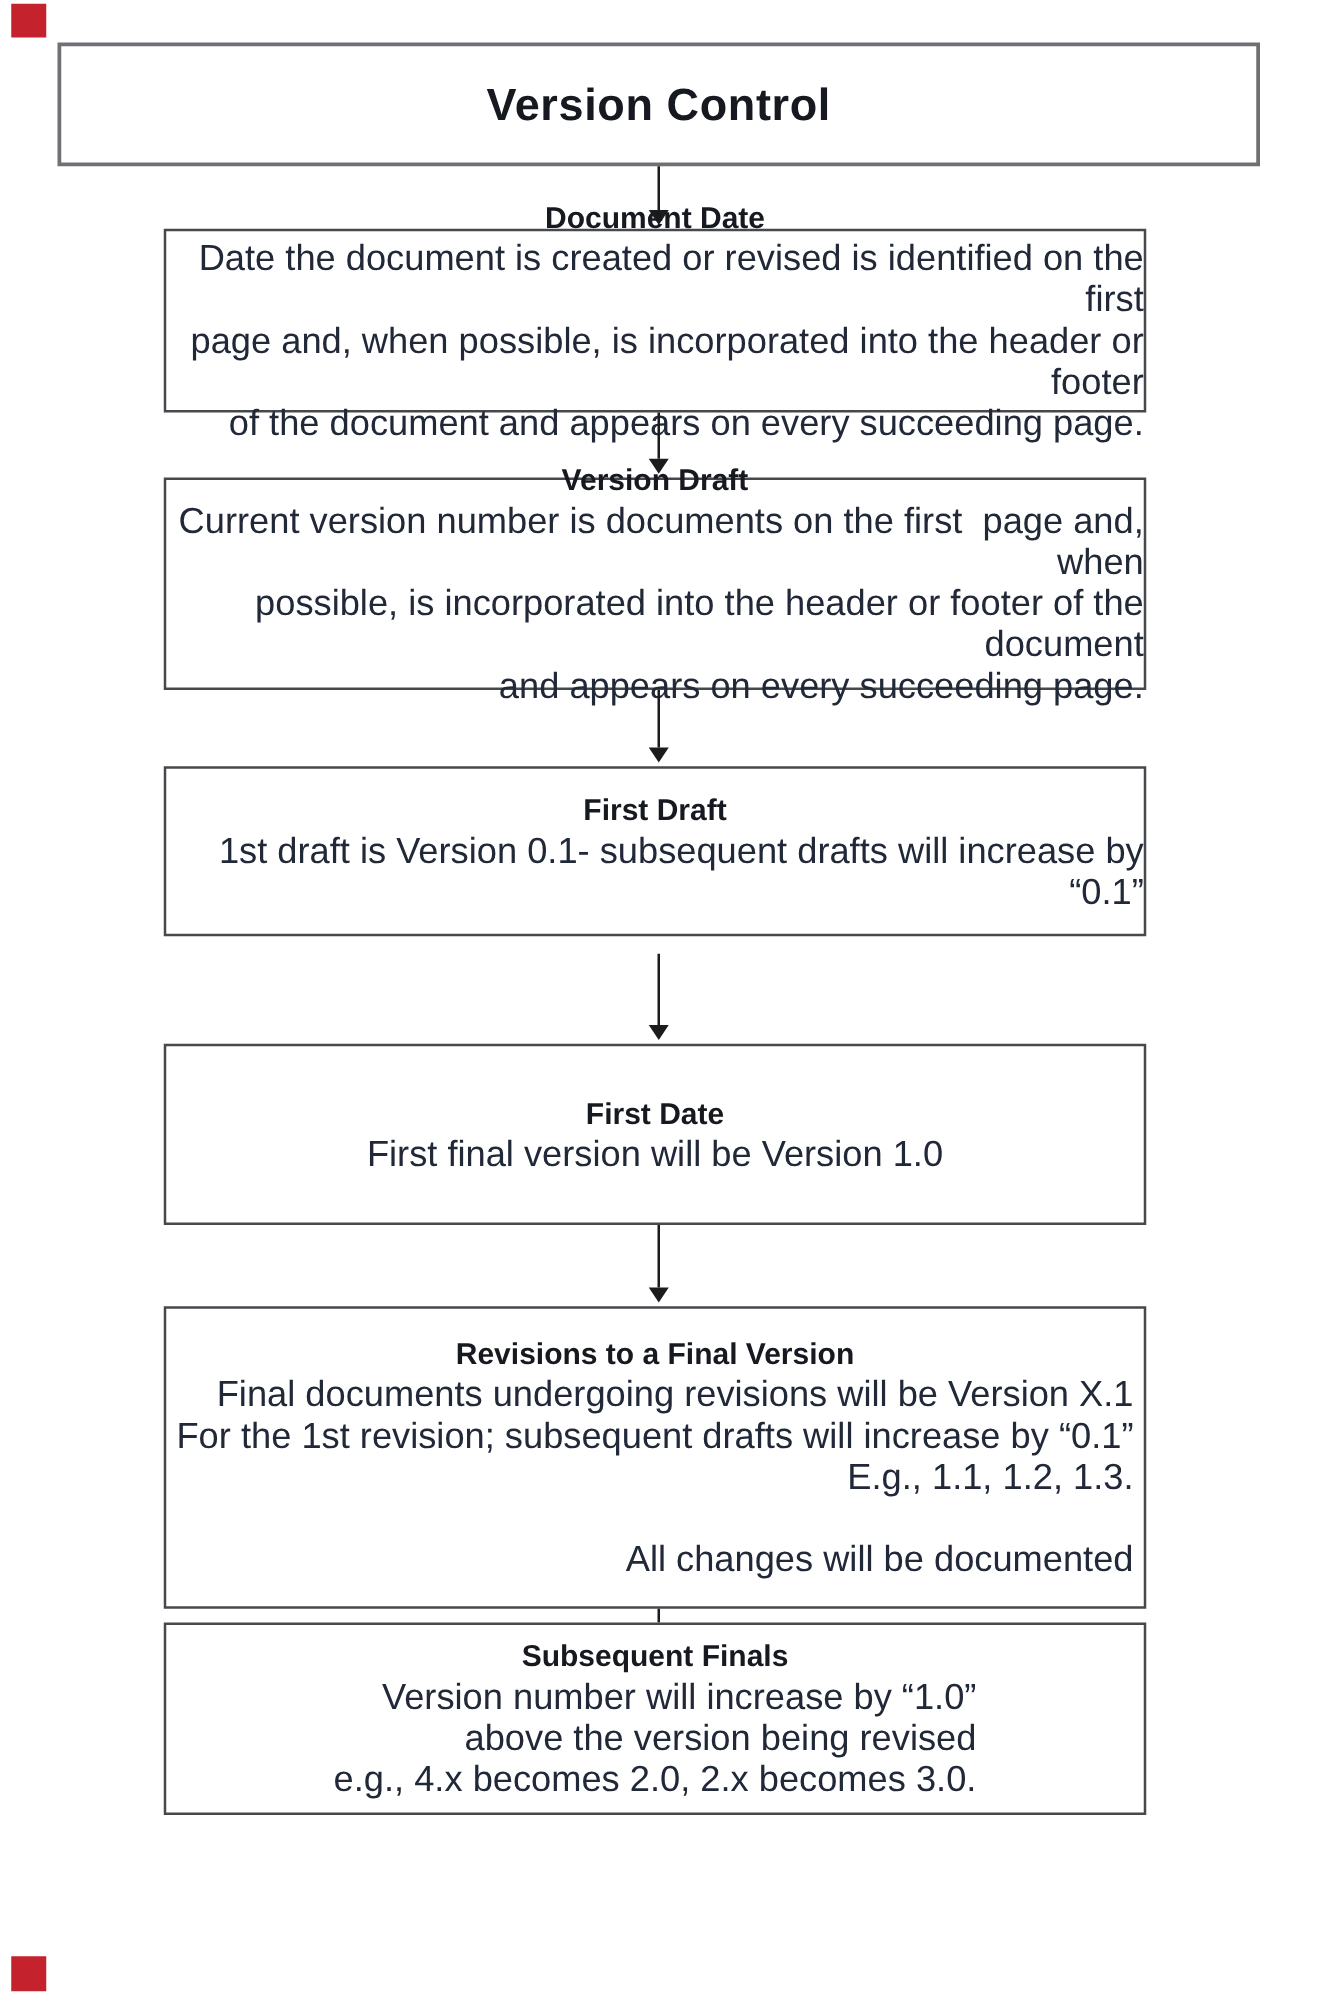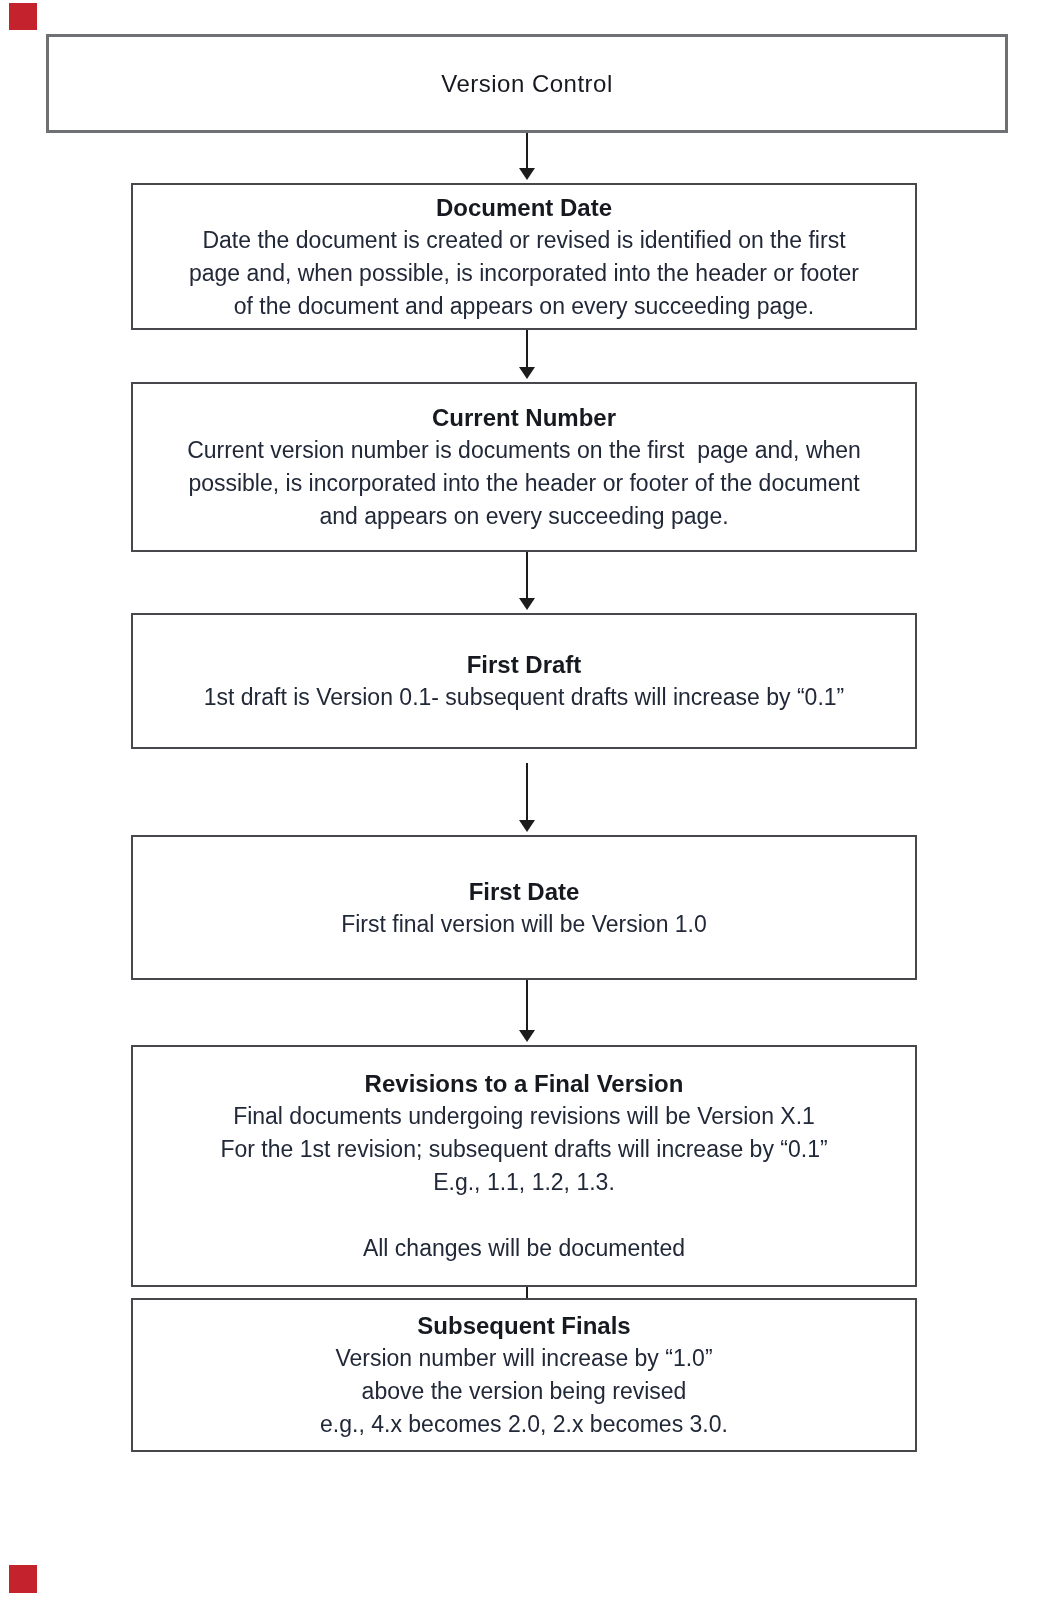--- a/index.html
+++ b/index.html
@@ -28,22 +28,22 @@
   .page-mark-bottom{left:9px;top:1565px;width:28px;height:28px;}
   .title-box{
     position:absolute;
     left:46px;top:34px;width:962px;height:99px;
     border:3px solid var(--title-border);
     box-sizing:border-box;
     display:flex;align-items:center;justify-content:center;
     background:#ffffff;
   }
   .title-text{
-    font-size:24px;
-    font-weight:normal;
+    font-size:36px;
+    font-weight:bold;
     color:var(--heading-text);
     letter-spacing:0.5px;
   }
   .flow-box{
     position:absolute;
     left:131px;width:786px;
     border:2px solid var(--box-border);
     box-sizing:border-box;
     background:#ffffff;
     display:flex;flex-direction:column;
@@ -51,24 +51,25 @@
     text-align:center;
     padding:2px 0;
   }
   .box-heading{
     font-size:24px;
     font-weight:bold;
     line-height:33px;
     color:var(--heading-text);
   }
   .box-body{
-    font-size:23px;
+    font-size:29px;
     line-height:33px;
     color:var(--body-text);
     white-space:pre-wrap;
+    text-align:right;
   }
   .arrow{
     position:absolute;
     left:518px;width:17px;
     display:flex;flex-direction:column;align-items:center;
   }
   .arrow-line{
     width:2px;flex:1;
     background:var(--arrow);
   }
@@ -102,21 +103,21 @@
 page and, when possible, is incorporated into the header or footer
 of the document and appears on every succeeding page.</div>
   </div>
 
   <div class="arrow" style="top:330px;height:49px">
     <div class="arrow-line"></div>
     <div class="arrow-head"></div>
   </div>
 
   <div class="flow-box" style="top:382px;height:170px">
-    <div class="box-heading">Current Number</div>
+    <div class="box-heading">Version Draft</div>
     <div class="box-body">Current version number is documents on the first  page and, when
 possible, is incorporated into the header or footer of the document
 and appears on every succeeding page.</div>
   </div>
 
   <div class="arrow" style="top:552px;height:58px">
     <div class="arrow-line"></div>
     <div class="arrow-head"></div>
   </div>
 

